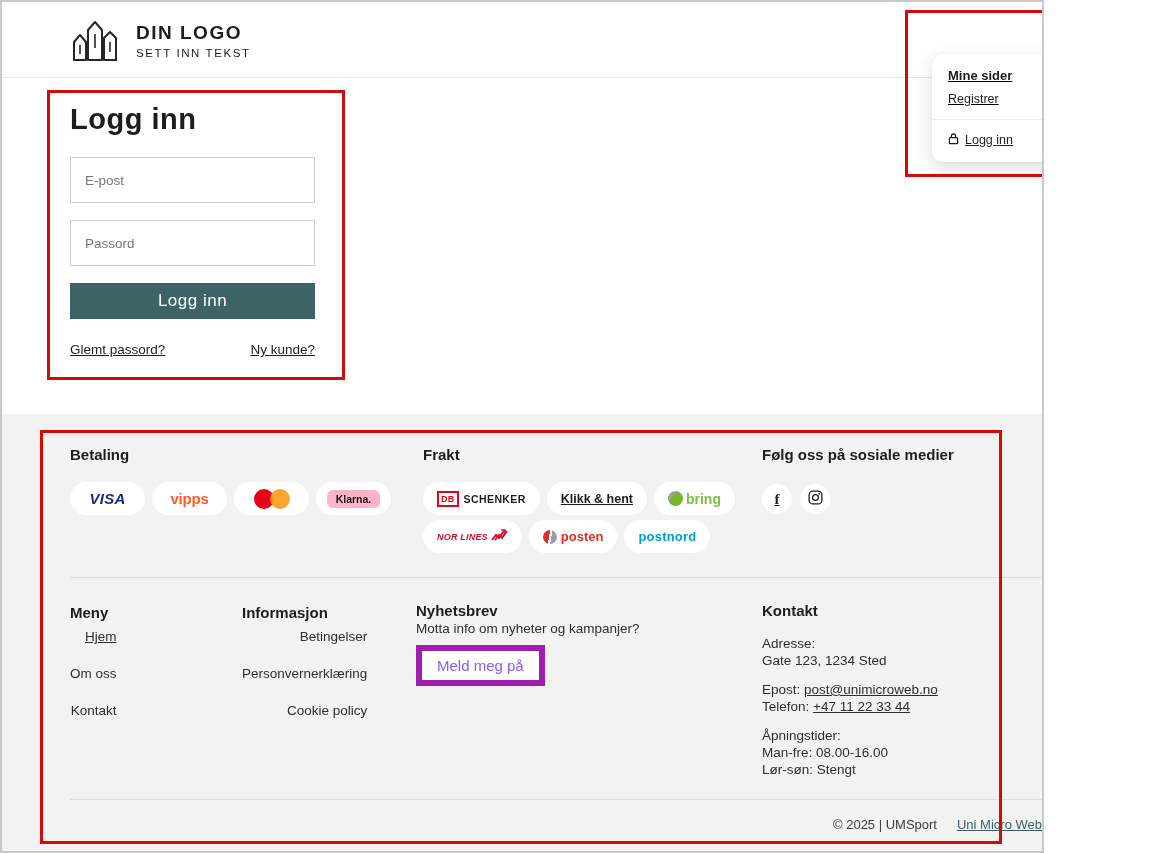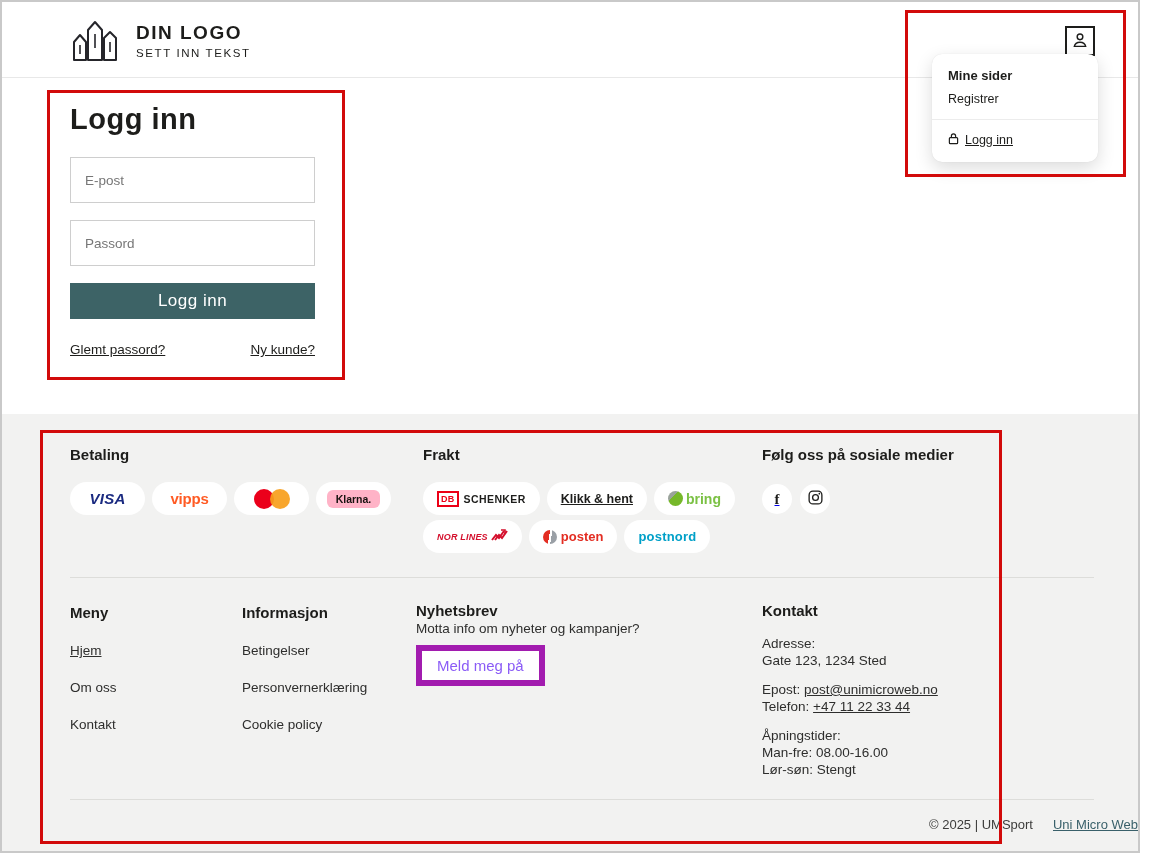--- a/index.html
+++ b/index.html
@@ -1,29 +1,29 @@
 <!DOCTYPE html>
 <html><head>
 <meta charset="utf-8">
 <style>
   * { box-sizing: border-box; margin: 0; padding: 0; }
   html,body { width:1160px; height:853px; }
   body { font-family:"Liberation Sans","DejaVu Sans",sans-serif; background:#fff; }
-  .page { position:relative; width:1140px; height:853px; border:2px solid #c9c9c9; background:#fff; overflow:hidden; }
+  .page { position:relative; width:1044px; height:853px; border:2px solid #c9c9c9; background:#fff; overflow:hidden; }
 
   
   .header { position:absolute; left:0; top:0; width:100%; height:76px; background:#fff; border-bottom:1px solid #e8e8e8; }
   .logo { position:absolute; left:66px; top:14px; display:flex; align-items:center; gap:14px; }
   .logo-icon svg { display:block; }
   .logo-title { font-size:19px; font-weight:700; letter-spacing:1.5px; color:#1d1d1b; }
   .logo-subtitle { font-size:11.5px; letter-spacing:1.6px; color:#1d1d1b; margin-top:3px; }
   .account-btn { position:absolute; left:1063px; top:24px; width:30px; height:30px; background:#fff; border:2px solid #1d1d1b; display:flex; align-items:center; justify-content:center; cursor:pointer; padding:0; }
 
   
-  .dropdown { position:absolute; left:930px; top:52px; width:166px; background:#fff; border-radius:10px; box-shadow:0 6px 18px rgba(0,0,0,.14), 0 0 1px rgba(0,0,0,.12); padding:14px 16px 0 16px; z-index:30; }
+  .dropdown { position:absolute; left:930px; top:52px; width:166px; background:#fff; border-radius:10px; box-shadow:0 6px 18px rgba(0,0,0,.14), 0 0 1px rgba(0,0,0,.12); padding:14px 16px 0 16px; z-index:30;text-decoration:underline; }
   .dd-title { font-size:13px; font-weight:700; color:#1d1d1b; margin-bottom:9px; }
   .dd-register { font-size:12.5px; color:#1d1d1b; text-decoration:none; display:block; margin-bottom:13px; }
   .dd-divider { border-top:1px solid #ececec; margin:0 -16px; }
   .dd-login { display:flex; align-items:center; gap:6px; padding:12px 0 14px 0; font-size:12.5px; color:#1d1d1b; text-decoration:underline; }
 
   
   .login-box { position:absolute; left:68px; top:100px; width:245px; }
   .login-heading { font-size:29px; font-weight:600; letter-spacing:.5px; color:#1d1d1b; line-height:35px; margin-bottom:20px; }
   .login-box input { display:block; width:245px; height:46px; border:1px solid #cecece; background:#fff; padding:0 14px; font-size:13.5px; color:#1d1d1b; font-family:inherit; margin-bottom:17px; outline:none; }
   .login-box input::placeholder { color:#767676; }
@@ -52,21 +52,21 @@
   .bring-dot { width:15px; height:15px; border-radius:50%; background:linear-gradient(135deg,#9aa39b 36%,#76b82a 36%); margin-right:3px; }
   .bring-text { font-size:14px; font-weight:700; color:#7bc144; }
   .norlines-text { font-size:9px; font-weight:800; font-style:italic; color:#d40f2c; letter-spacing:.2px; margin-right:3px; }
   .posten-dot { width:14px; height:14px; border-radius:50%; background:linear-gradient(100deg,#e32d22 44%,#ffffff 44% 58%,#9aa0a6 58%); margin-right:4px; }
   .posten-text { font-size:13px; font-weight:700; color:#e32d22; }
   .postnord-text { font-size:13px; font-weight:800; color:#00a0c8; letter-spacing:.2px; }
   .social-row { display:flex; gap:8px; margin-top:20px; }
   .social-circle { width:30px; height:30px; border-radius:50%; background:#fff; display:flex; align-items:center; justify-content:center; }
   .fb-f { font-size:15px; font-weight:700; color:#1d1d1b; font-family:"Liberation Serif",serif; }
   .fdivider { position:absolute; left:68px; width:1024px; border-top:1px solid #ddddda; }
-  .flist { list-style:none; margin-top:19px; }
+  .flist { list-style:none; margin-top:5px;text-align:right; }
   .flist li { margin-bottom:19px; line-height:17px; }
   .flist a, .flist span { font-size:13.5px; color:#2e2e2d; text-decoration:none; }
   .flist a.underlined { text-decoration:underline; }
   .news-prompt { font-size:13.5px; color:#2e2e2d; line-height:17px; }
   .news-btn { margin-top:8px; background:#fff; border:6px solid #a21caf; color:#8b5cf6; font-size:15px; font-family:inherit; padding:6px 15px; cursor:pointer; }
   .contact-p { font-size:13.5px; color:#2e2e2d; line-height:17px; margin-top:12px; }
   .contact-p:first-of-type { margin-top:15px; }
   .contact-p a { color:#2e2e2d; text-decoration:underline; }
   .fbottom { position:absolute; left:0; top:403px; width:100%; display:flex; justify-content:flex-end; align-items:center; gap:20px; font-size:13px; color:#3c3c3b; }
   .credit-link { color:#39606a; text-decoration:underline; font-size:13px; }

